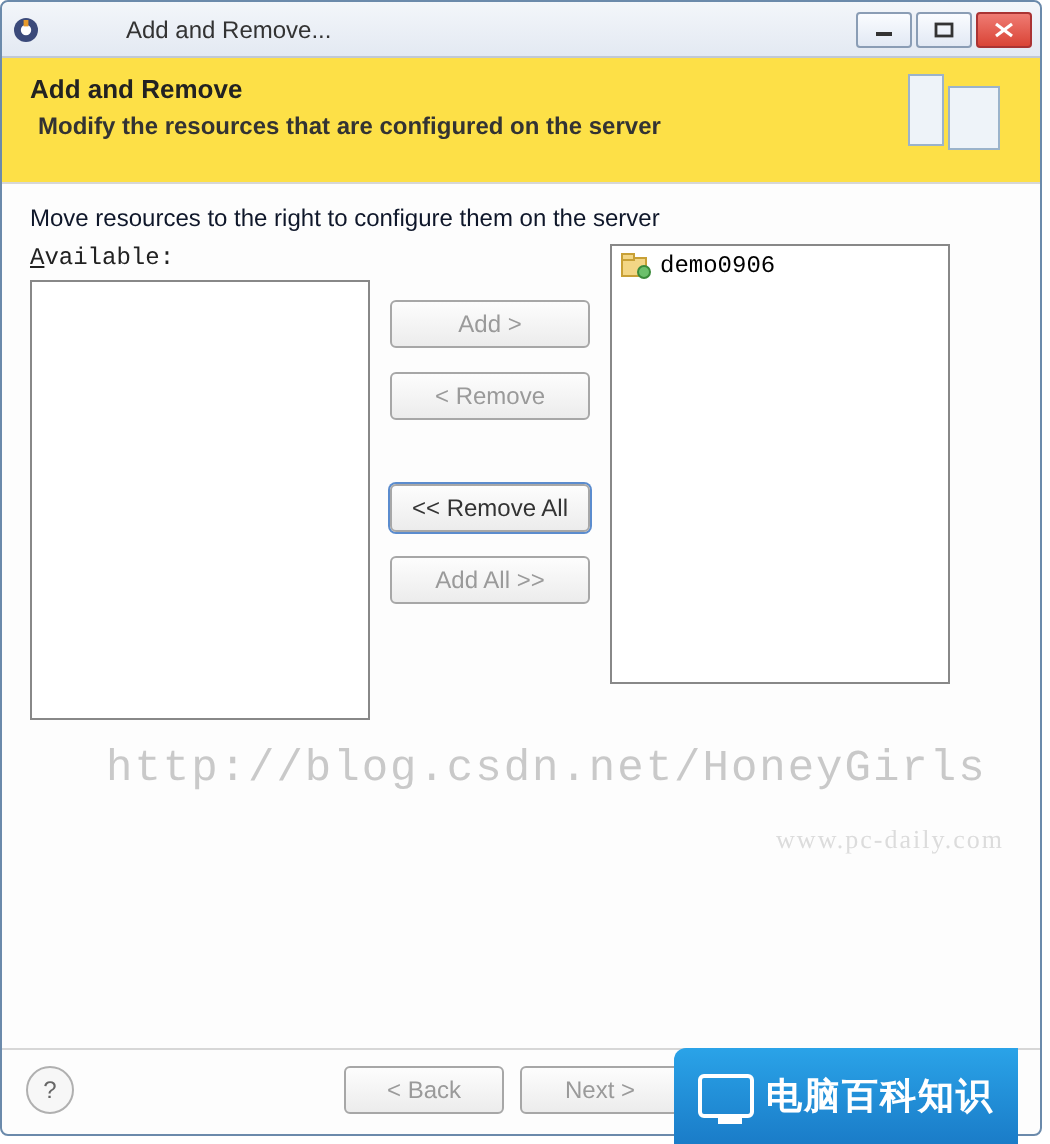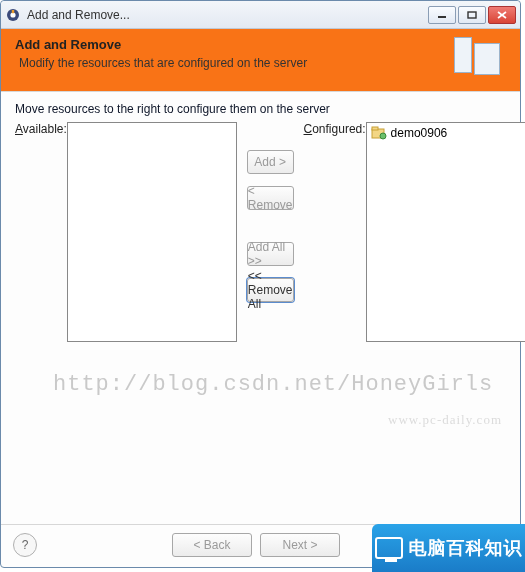--- a/index.html
+++ b/index.html
@@ -20,68 +20,69 @@
     display: flex; flex-direction: column;
     position: relative;
   }
   .titlebar {
     height: 28px;
     background: linear-gradient(#f3f6fa, #e3e9f2);
     border-bottom: 1px solid #c0c8d4;
     display: flex; align-items: center;
     padding: 0 4px;
     border-radius: 4px 4px 0 0;
+    gap: 36px;
   }
   .title-icon {
     width: 16px; height: 16px;
     margin-right: 6px;
     display:inline-flex;align-items:center;justify-content:center;
   }
   .title-text { flex: 1; color: #333; font-size: 12px; }
   .win-btns { display: flex; gap: 2px; }
   .win-btn {
     width: 28px; height: 18px;
     border: 1px solid #8a9db5;
     border-radius: 2px;
     background: linear-gradient(#fafcff, #e2e9f4);
     display:flex;align-items:center;justify-content:center;
     font-size: 9px; color:#333;
   }
   .win-btn.close { background: linear-gradient(#ef7b73, #d94436); color:#fff; border-color:#a33; }
 
   .header-panel {
-    background: #f97316;
+    background: #fde047;
     border-bottom: 1px solid #d7d7d7;
     padding: 8px 14px 10px 14px;
     display:flex; align-items:flex-start;
     position: relative;
   }
   .header-text { flex:1; }
   .header-title { font-weight: bold; font-size: 13px; margin-bottom: 4px; color:#222; }
-  .header-sub { color: #333; font-size: 12px; margin-left: 4px; }
+  .header-sub { color: #333; font-size: 12px; margin-left: 4px; font-weight: bold; }
   .header-icon {
     width: 52px; height: 44px;
     display:flex;
   }
   .hi-box1 { width:18px; height:36px; border:1px solid #9bb3cb; background:#eef3f9; margin-right:2px; }
   .hi-box2 { width:26px; height:32px; border:1px solid #9bb3cb; background:#eef3f9; margin-top:6px; }
 
   .content {
     flex:1;
     padding: 10px 14px 6px 14px;
     display:flex; flex-direction:column;
     position:relative;
   }
   .instruction { margin-bottom: 6px; color:#0f172a; }
   .lists-row {
     display:flex;
     align-items:flex-start;
     gap: 10px;
   }
-  .list-col { display:flex; flex-direction:row; }
+  .list-col { display:flex; flex-direction:column;font-family:Liberation Mono, monospace; }
   .list-label { margin-bottom: 4px; color:#222; text-decoration: underline; text-decoration-color: transparent; }
   .list-label .ul { text-decoration: underline; }
   .listbox {
     width: 170px; height: 220px;
     border: 1px solid #888;
     background:#fff;
     overflow:auto;
     padding: 2px;
   }
   .list-item {
@@ -142,22 +143,22 @@
   .help-btn {
     width:24px;height:24px;border:1px solid #b0b0b0;border-radius:12px;
     display:flex;align-items:center;justify-content:center;
     color:#666;background:#f7f7f7;
   }
   .footer-spacer { flex:1; }
   .footer .btn { width: 80px; }
 
   .overlay-logo {
     position:absolute;
-    right:0; bottom:0;
-    width:153px; height:48px;
+    right:16px; bottom:0;
+    width:172px; height:48px;
     background:linear-gradient(#2aa3e8,#1a7cc8);
     border-radius:6px 0 0 0;
     display:flex;align-items:center;justify-content:center;
     gap:6px;
     text-align:right;
   }
   .overlay-logo .mon {
     width:28px;height:22px;border:2px solid #fff;border-radius:3px;position:relative;
   }
   .overlay-logo .mon::after{
@@ -216,26 +217,25 @@
     <div class="lists-row">
       <div class="list-col">
         <div class="list-label"><span class="ul">A</span><span>vailable:</span></div>
         <div class="listbox" id="available-list"></div>
       </div>
 
       <div class="mid-btns">
         <div class="btn disabled">Add &gt;</div>
         <div class="btn disabled">&lt; Remove</div>
         <div style="height:8px"></div>
+        <div class="btn default">&lt;&lt; Remove All</div>
         <div class="btn disabled">Add All &gt;&gt;</div>
-        <div class="btn default">&lt;&lt; Remove All</div>
       </div>
 
       <div class="list-col">
-        <div class="list-label"><span class="ul">C</span>onfigured:</div>
         <div class="listbox" id="configured-list">
             <div class="list-item">
               <span class="proj-icon"><svg width="16" height="14">
                   <rect x="1" y="3" width="12" height="9" fill="#f3d685" stroke="#c8a036"></rect>
                   <rect x="1" y="1" width="6" height="3" fill="#f3d685" stroke="#c8a036"></rect>
                   <circle cx="12" cy="10" r="3" fill="#6cc06c" stroke="#3a8a3a"></circle>
                 </svg></span>
               <span>demo0906</span>
             </div>
           </div>

